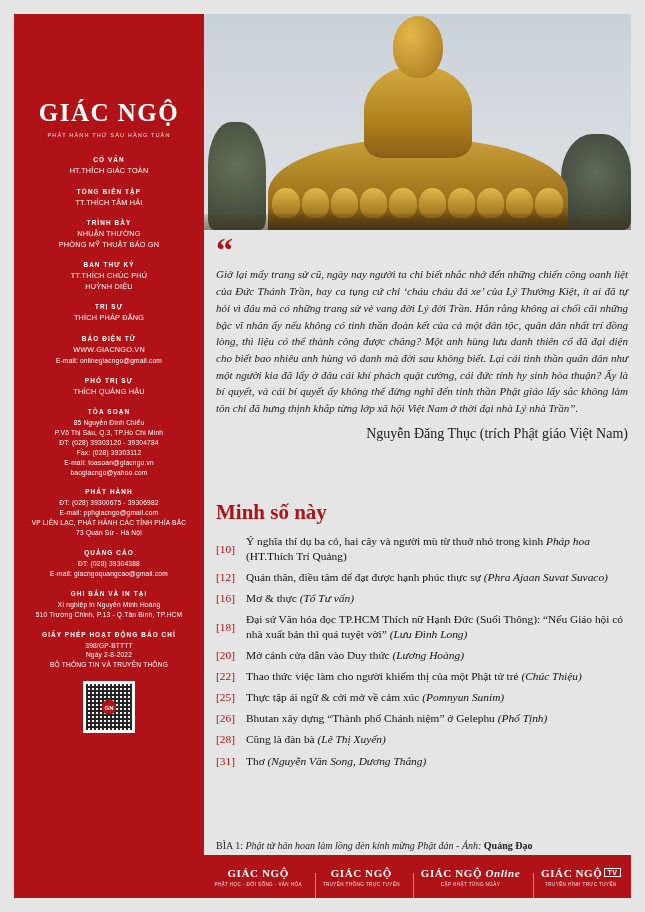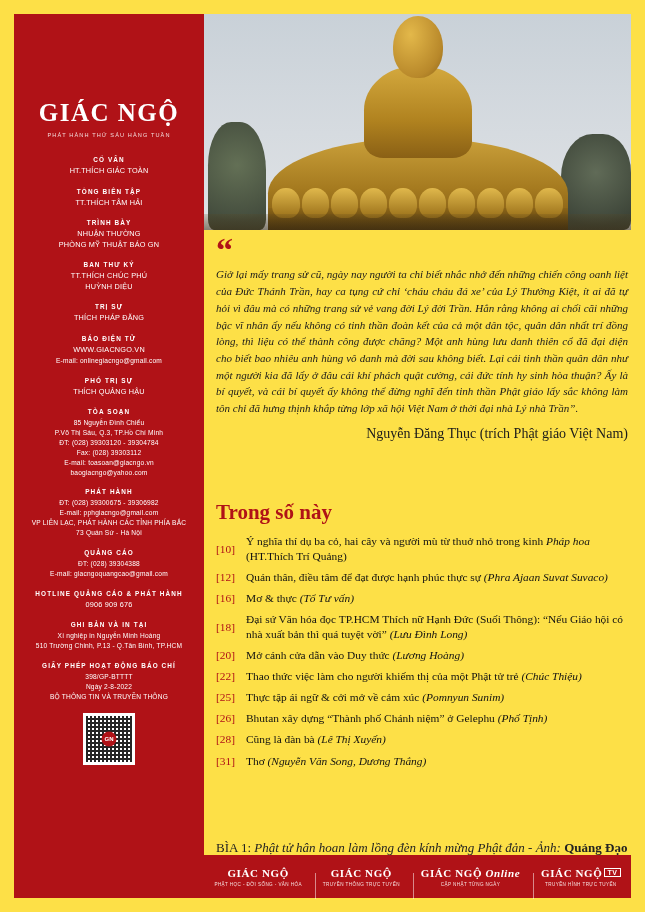--- a/index.html
+++ b/index.html
@@ -12,21 +12,21 @@
     height: 912px;
     font-family: "Liberation Serif", serif;
     color: #1a1a1a;
     position: relative;
     overflow: hidden;
   }
 
   .page {
     position: absolute;
     inset: 0;
-    background: #fde047;
+    background: #e5e5e5;
   }
 
   
   .sidebar {
     position: absolute;
     left: 14px;
     top: 14px;
     width: 190px;
     height: 884px;
     background: #b01217;
@@ -266,21 +266,21 @@
   }
   .toc-text { flex: 1; color: #111; }
   .toc-text i { font-style: italic; }
 
   .caption {
     position: absolute;
     left: 216px;
     top: 840px;
     width: 418px;
     font-family: "Liberation Serif", serif;
-    font-size: 13px;
+    font-size: 10px;
     color: #222;
   }
   .caption i { font-style: italic; }
 
   
   .footer {
     position: absolute;
     left: 204px;
     top: 855px;
     width: 427px;
@@ -395,24 +395,20 @@
         <div class="cred-line small">VP LIÊN LẠC, PHÁT HÀNH CÁC TỈNH PHÍA BẮC</div>
         <div class="cred-line small">73 Quán Sứ - Hà Nội</div>
       </div>
 
       <div class="cred-block">
         <div class="cred-title">QUẢNG CÁO</div>
         <div class="cred-line small">ĐT: (028) 39304388</div>
         <div class="cred-line small">E-mail: giacngoquangcao@gmail.com</div>
       </div>
 
-      <div class="cred-block">
-        <div class="cred-title">HOTLINE QUẢNG CÁO &amp; PHÁT HÀNH</div>
-        <div class="cred-line">0906 909 676</div>
-      </div>
 
       <div class="cred-block">
         <div class="cred-title">GHI BẢN VÀ IN TẠI</div>
         <div class="cred-line small">Xí nghiệp in Nguyễn Minh Hoàng</div>
         <div class="cred-line small">510 Trường Chinh, P.13 - Q.Tân Bình, TP.HCM</div>
       </div>
 
       <div class="cred-block">
         <div class="cred-title">GIẤY PHÉP HOẠT ĐỘNG BÁO CHÍ</div>
         <div class="cred-line small">398/GP-BTTTT</div>
@@ -448,21 +444,21 @@
     <div class="statue-head"></div>
     <div class="photo-bottom-strip"></div>
   </div>
 
   <div class="quote-wrap">
     <div class="quote-mark">“</div>
     <div class="quote-text">Giở lại mấy trang sử cũ, ngày nay người ta chỉ biết nhắc nhở đến những chiến công oanh liệt của Đức Thánh Trần, hay ca tụng cứ chỉ ‘cháu cháu đá xe’ của Lý Thường Kiệt, ít ai đã tự hỏi vì đâu mà có những trang sử vẻ vang đời Lý đời Trần. Hẳn rằng không ai chối cãi những bậc vĩ nhân ấy nếu không có tinh thần đoàn kết của cả một dân tộc, quân dân nhất trí đồng lòng, thì liệu có thể thành công được chăng? Một anh hùng lưu danh thiên cổ đã đại diện cho biết bao nhiêu anh hùng vô danh mà đời sau không biết. Lại cái tinh thần quân dân như một người kia đã lấy ở đâu cái khí phách quật cường, cái đức tính hy sinh hòa thuận? Ấy là bí quyết, và cái bí quyết ấy không thể đừng nghĩ đến tinh thần Phật giáo lấy sắc không làm tôn chỉ đã hưng thịnh khắp từng lớp xã hội Việt Nam ở thời đại nhà Lý nhà Trần”.</div>
     <div class="quote-src">Nguyễn Đăng Thục (trích Phật giáo Việt Nam)</div>
   </div>
 
-  <div class="toc-title">Trong số này</div>
+  <div class="toc-title">Minh số này</div>
 
   <div class="toc">
 
     <div class="toc-item">
       <div class="toc-num">[10]</div>
       <div class="toc-text"><span>Ý nghĩa thí dụ ba cỏ, hai cây và người mù từ thuở nhỏ trong kinh </span><i>Pháp hoa</i><span> (HT.Thích Trí Quảng)</span></div>
     </div>
 
     <div class="toc-item">
       <div class="toc-num">[12]</div>

